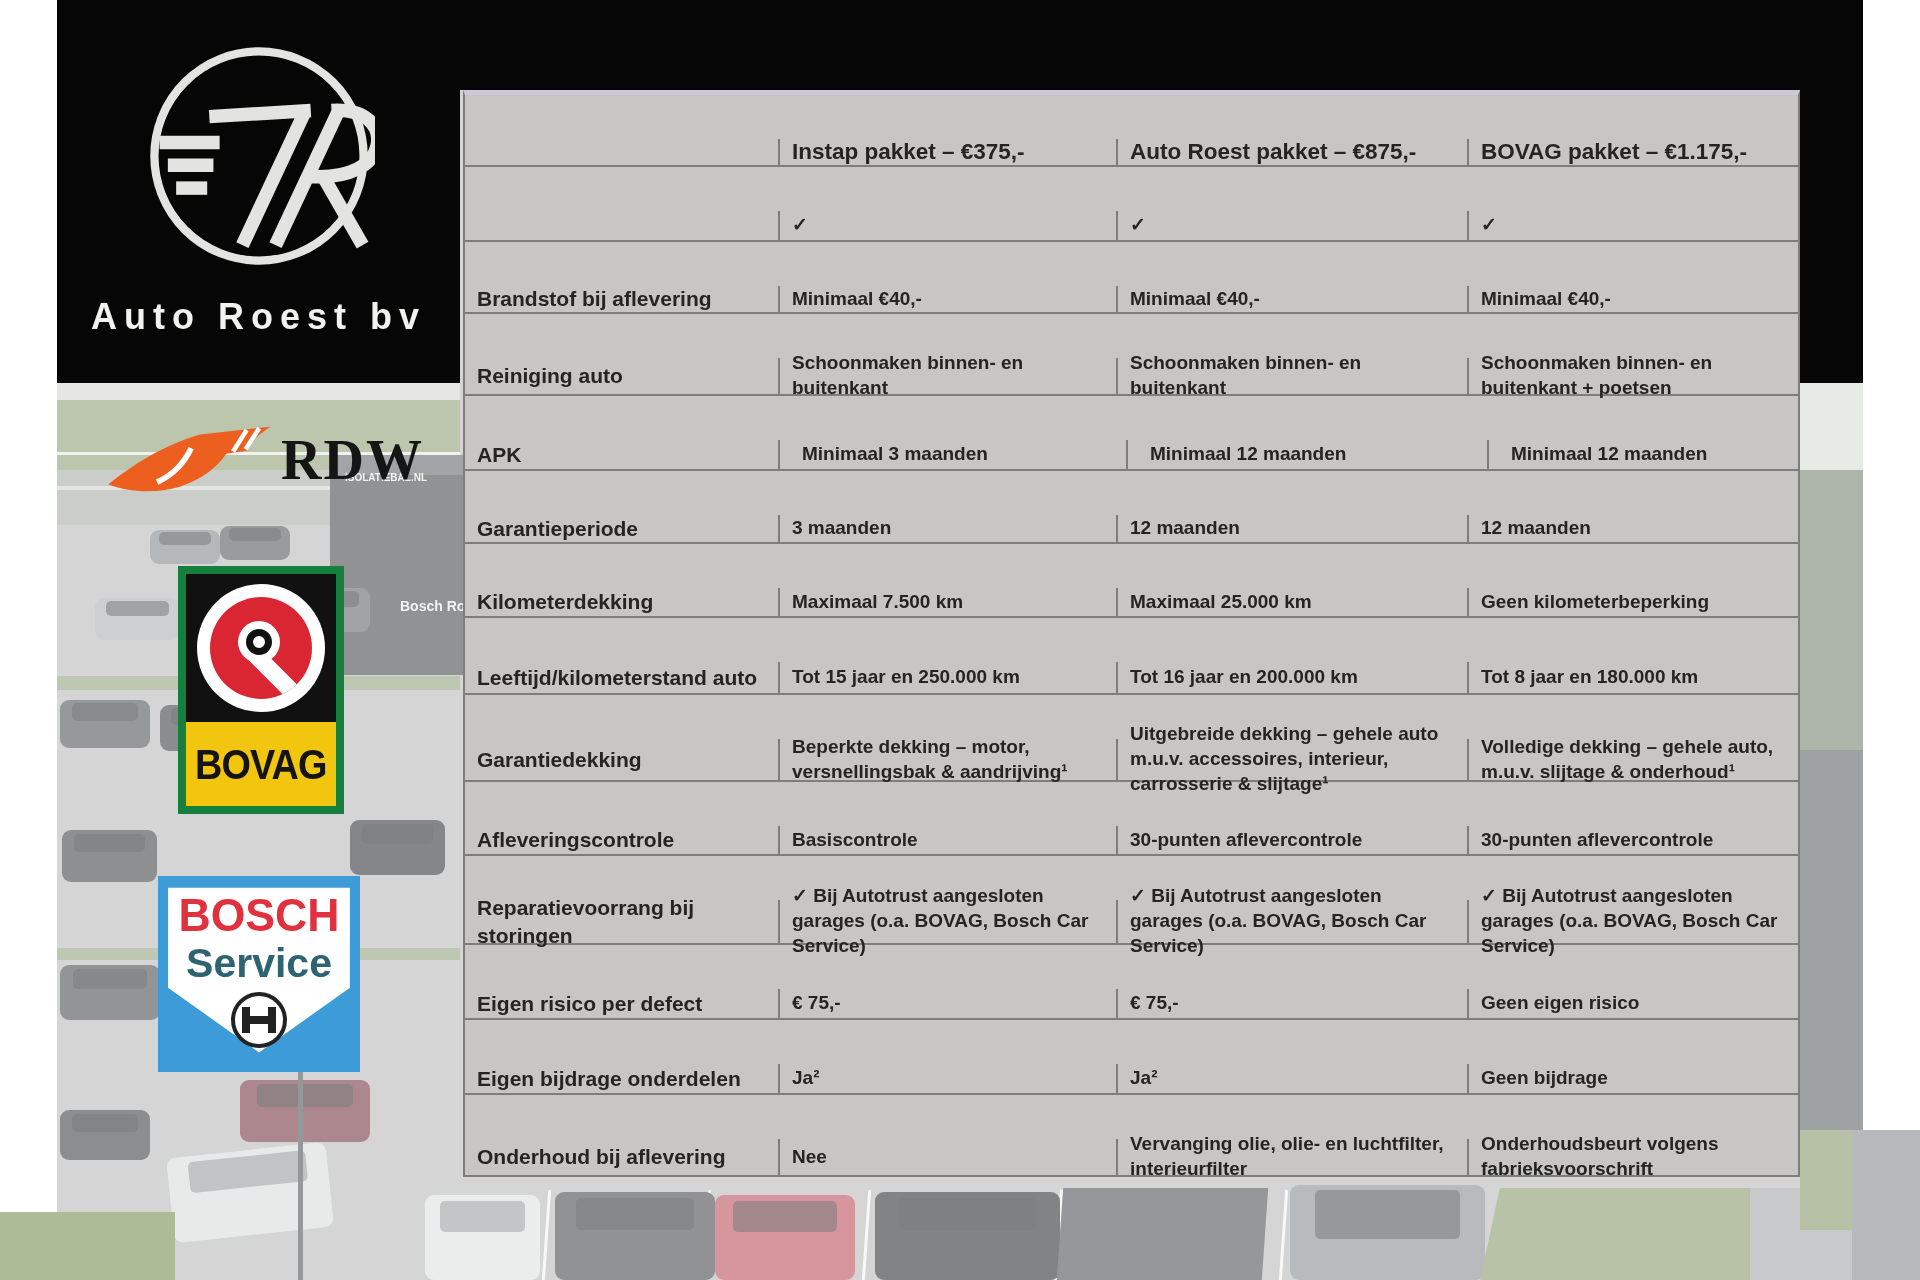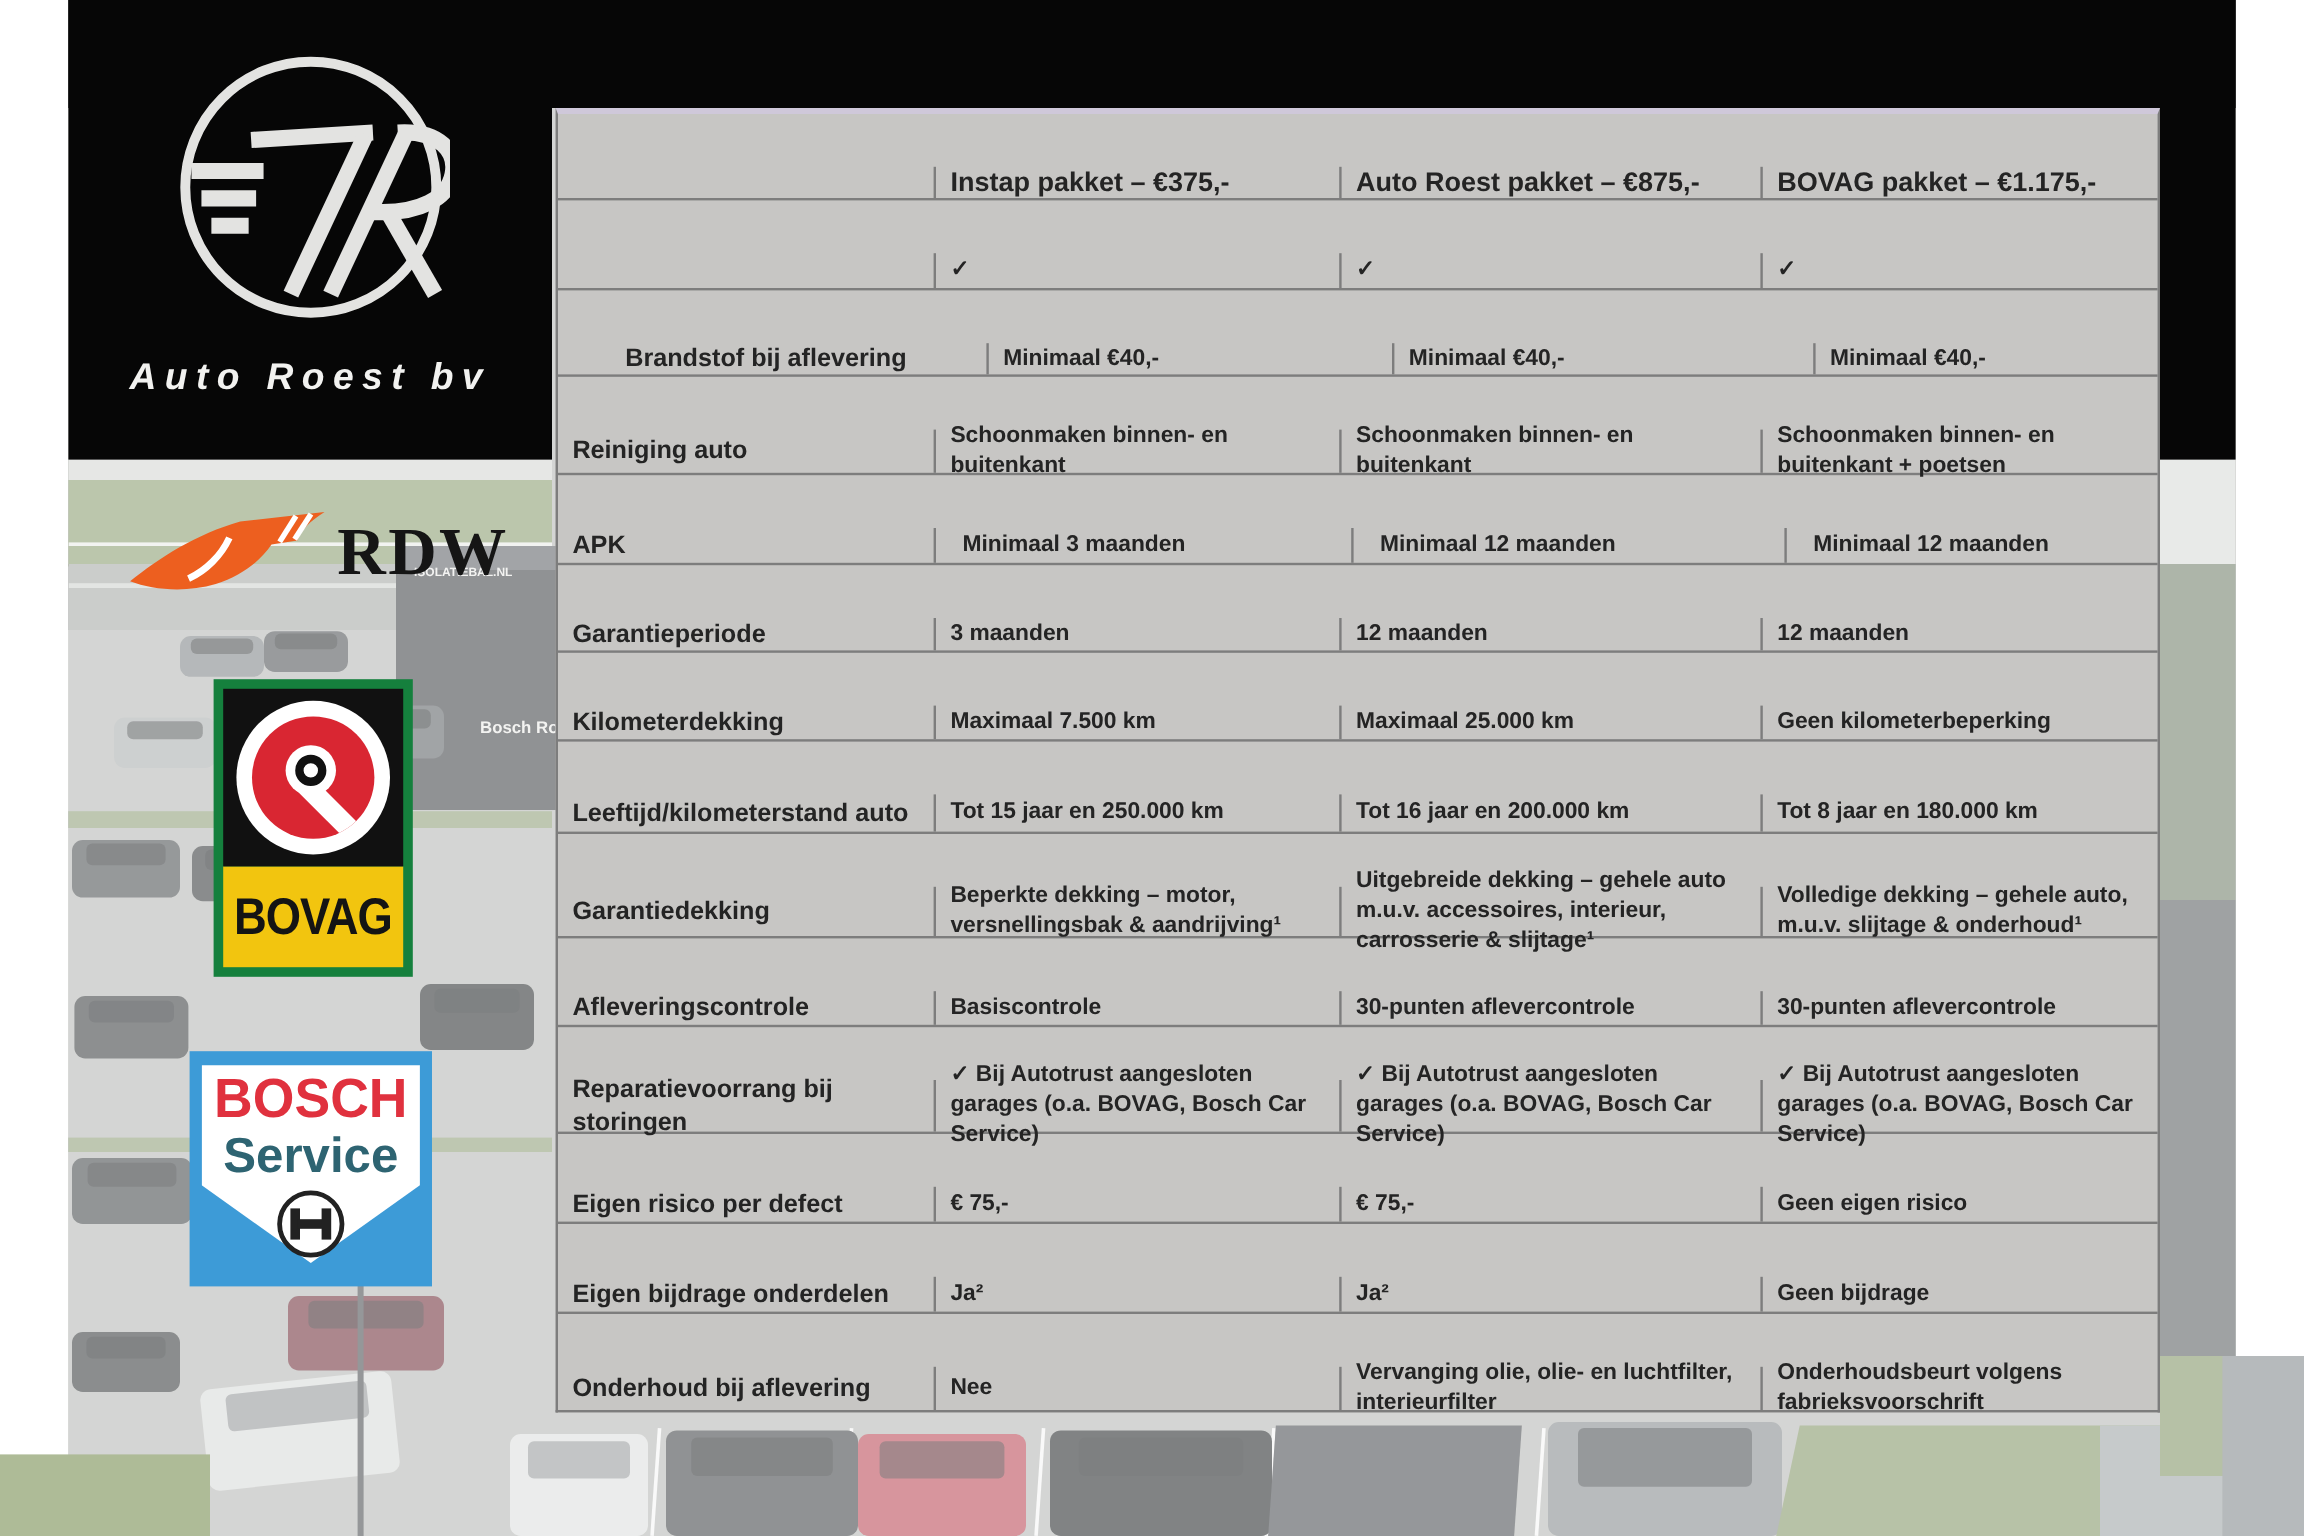--- a/index.html
+++ b/index.html
@@ -16,21 +16,21 @@
   .pline{position:absolute;width:3px;background:rgba(255,255,255,.85);}
   #haze{position:absolute;inset:0;background:rgba(255,255,255,.44);}
   .bsign{position:absolute;color:#e9e9e7;font-weight:700;filter:blur(.6px);white-space:nowrap;}
 
   
   #band-top{position:absolute;left:57px;top:0;width:1806px;height:90px;background:#060606;z-index:20;}
   #box-right{position:absolute;left:1800px;top:0;width:63px;height:383px;background:#060606;z-index:20;}
   #box-left{position:absolute;left:57px;top:0;width:403px;height:383px;background:#060606;z-index:21;
             display:flex;flex-direction:column;align-items:center;}
   #box-left svg{margin-top:40px;}
-  #ar-name{margin-top:24px;color:#f2f2f0;font-size:31px;font-weight:700;letter-spacing:7px;white-space:nowrap;font-style:italic;}
+  #ar-name{margin-top:24px;color:#f2f2f0;font-size:36px;font-weight:700;letter-spacing:7px;white-space:nowrap;}
 
   
   #tbl{position:absolute;left:463px;top:90px;width:1337px;background:#c7c6c4;
        border:2px solid #7d7d7d;border-top:5px solid #cfc8da;box-sizing:border-box;z-index:30;}
   .tr{display:flex;border-bottom:2px solid #7d7d7d;box-sizing:border-box;}
   .tr:last-child{border-bottom:none;}
   .td{box-sizing:border-box;padding:6px 12px;display:flex;align-items:center;
       font-weight:700;color:#242424;border-right:2px solid #7d7d7d;font-size:19px;line-height:1.3;margin-top:44px;}
   .td:last-child{border-right:none;}
   .c0{width:315px;font-size:21px;}
@@ -196,21 +196,21 @@
     <div class="td c1 th">Instap pakket – €375,-</div>
     <div class="td c2 th">Auto Roest pakket – €875,-</div>
     <div class="td c3 th">BOVAG pakket – €1.175,-</div>
   </div>
   <div class="tr" style="height:75px;">
     <div class="td c0"></div>
     <div class="td c1">✓</div>
     <div class="td c2">✓</div>
     <div class="td c3">✓</div>
   </div>
-  <div class="tr" style="height:72px;padding-left:44px;">
+  <div class="tr" style="height:72px;">
     <div class="td c0">Brandstof bij aflevering</div>
     <div class="td c1">Minimaal €40,-</div>
     <div class="td c2">Minimaal €40,-</div>
     <div class="td c3">Minimaal €40,-</div>
   </div>
   <div class="tr" style="height:82px;">
     <div class="td c0">Reiniging auto</div>
     <div class="td c1">Schoonmaken binnen- en buitenkant</div>
     <div class="td c2">Schoonmaken binnen- en buitenkant</div>
     <div class="td c3">Schoonmaken binnen- en buitenkant + poetsen</div>

